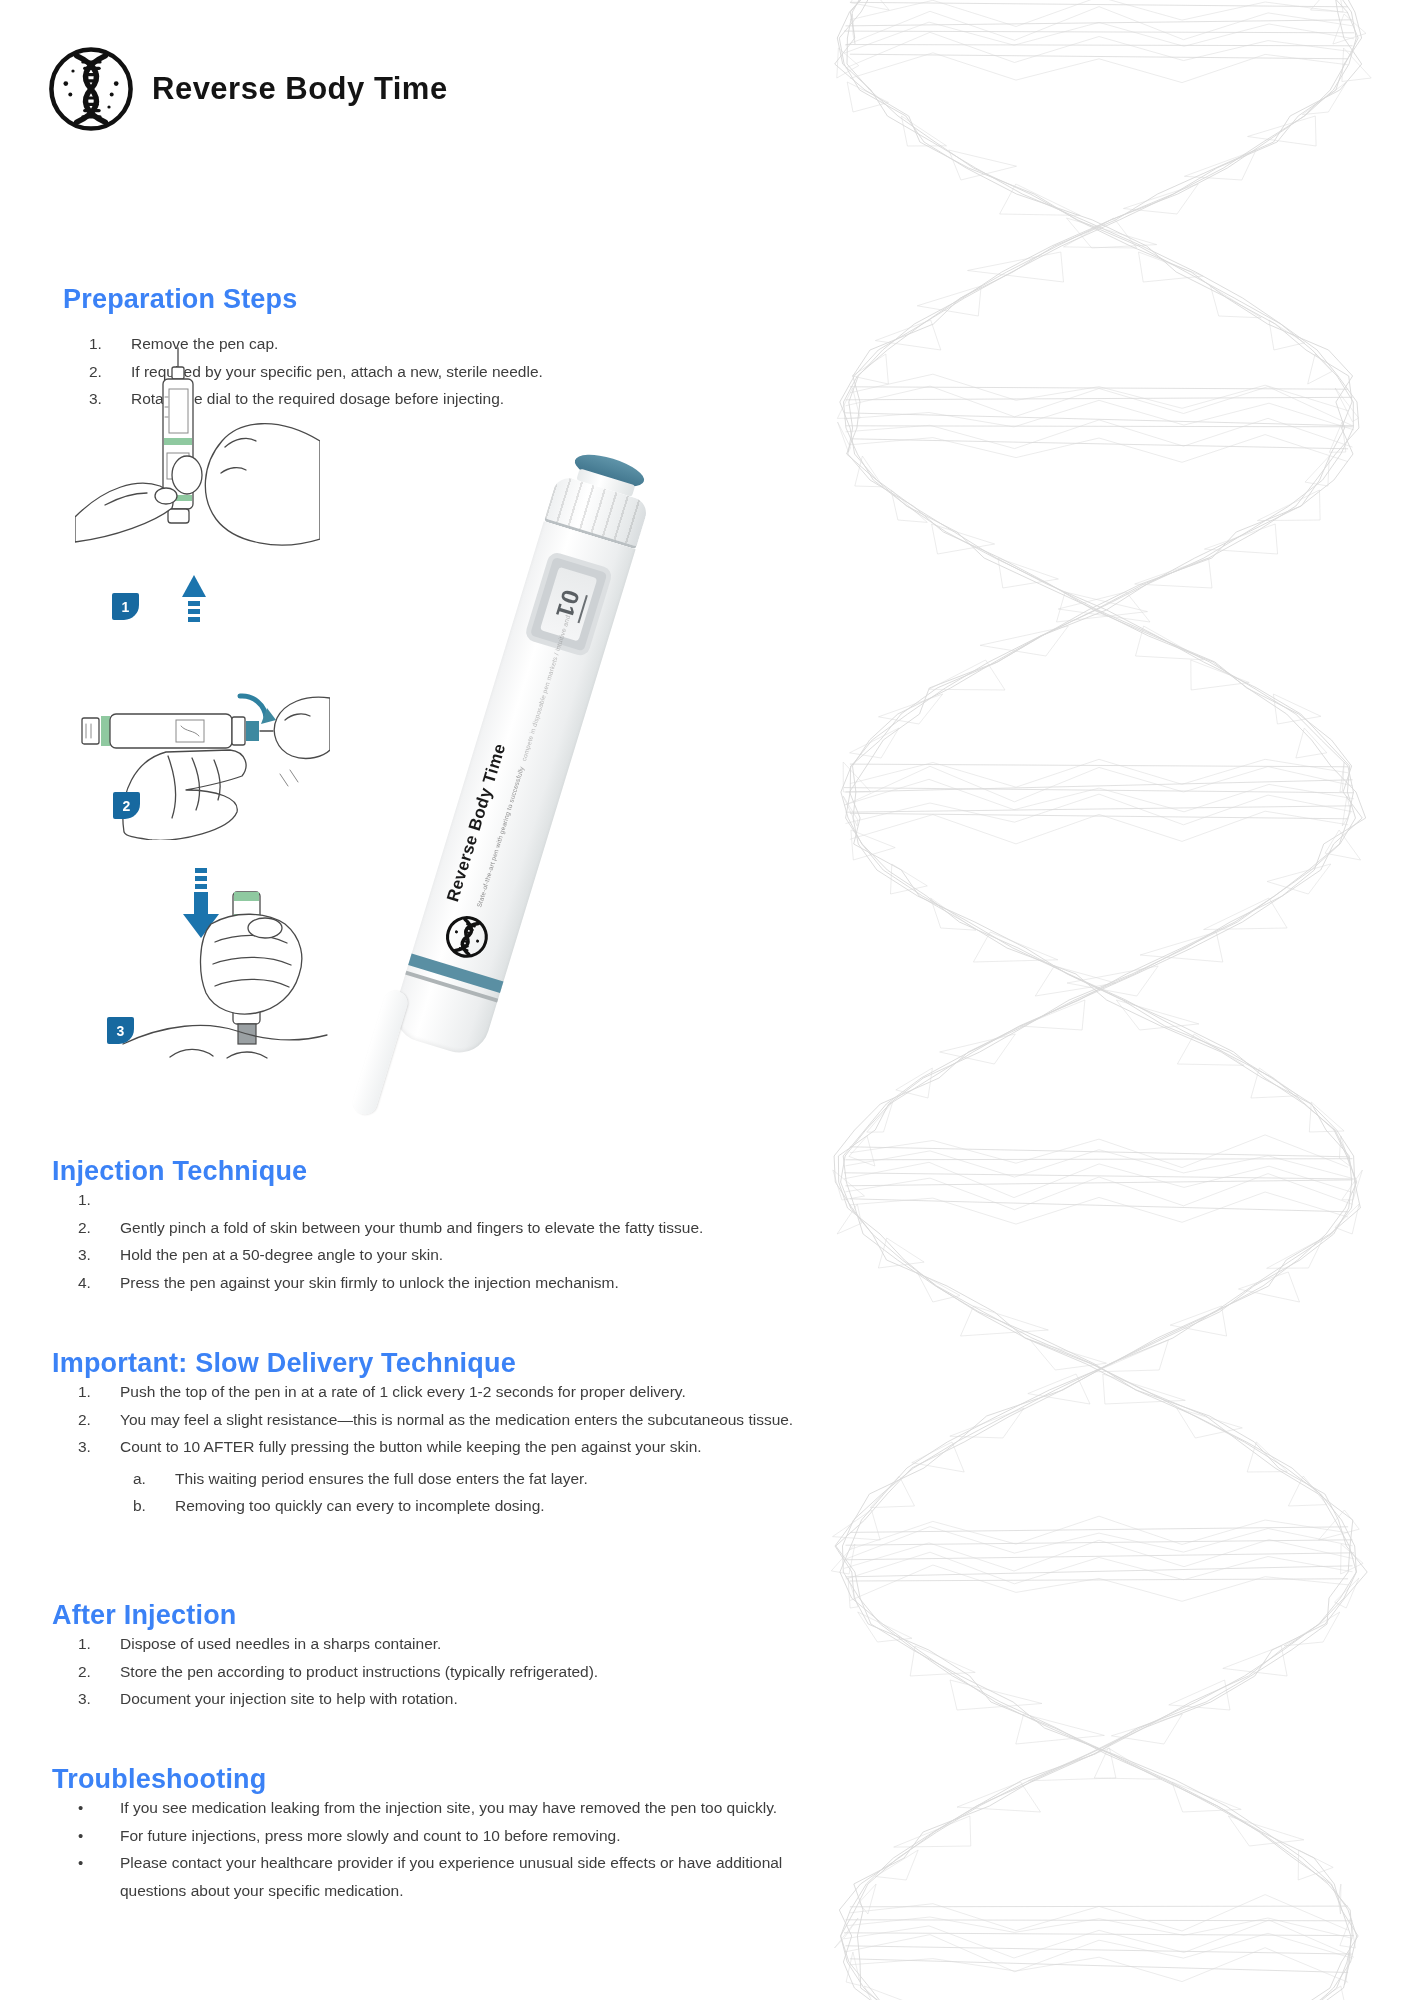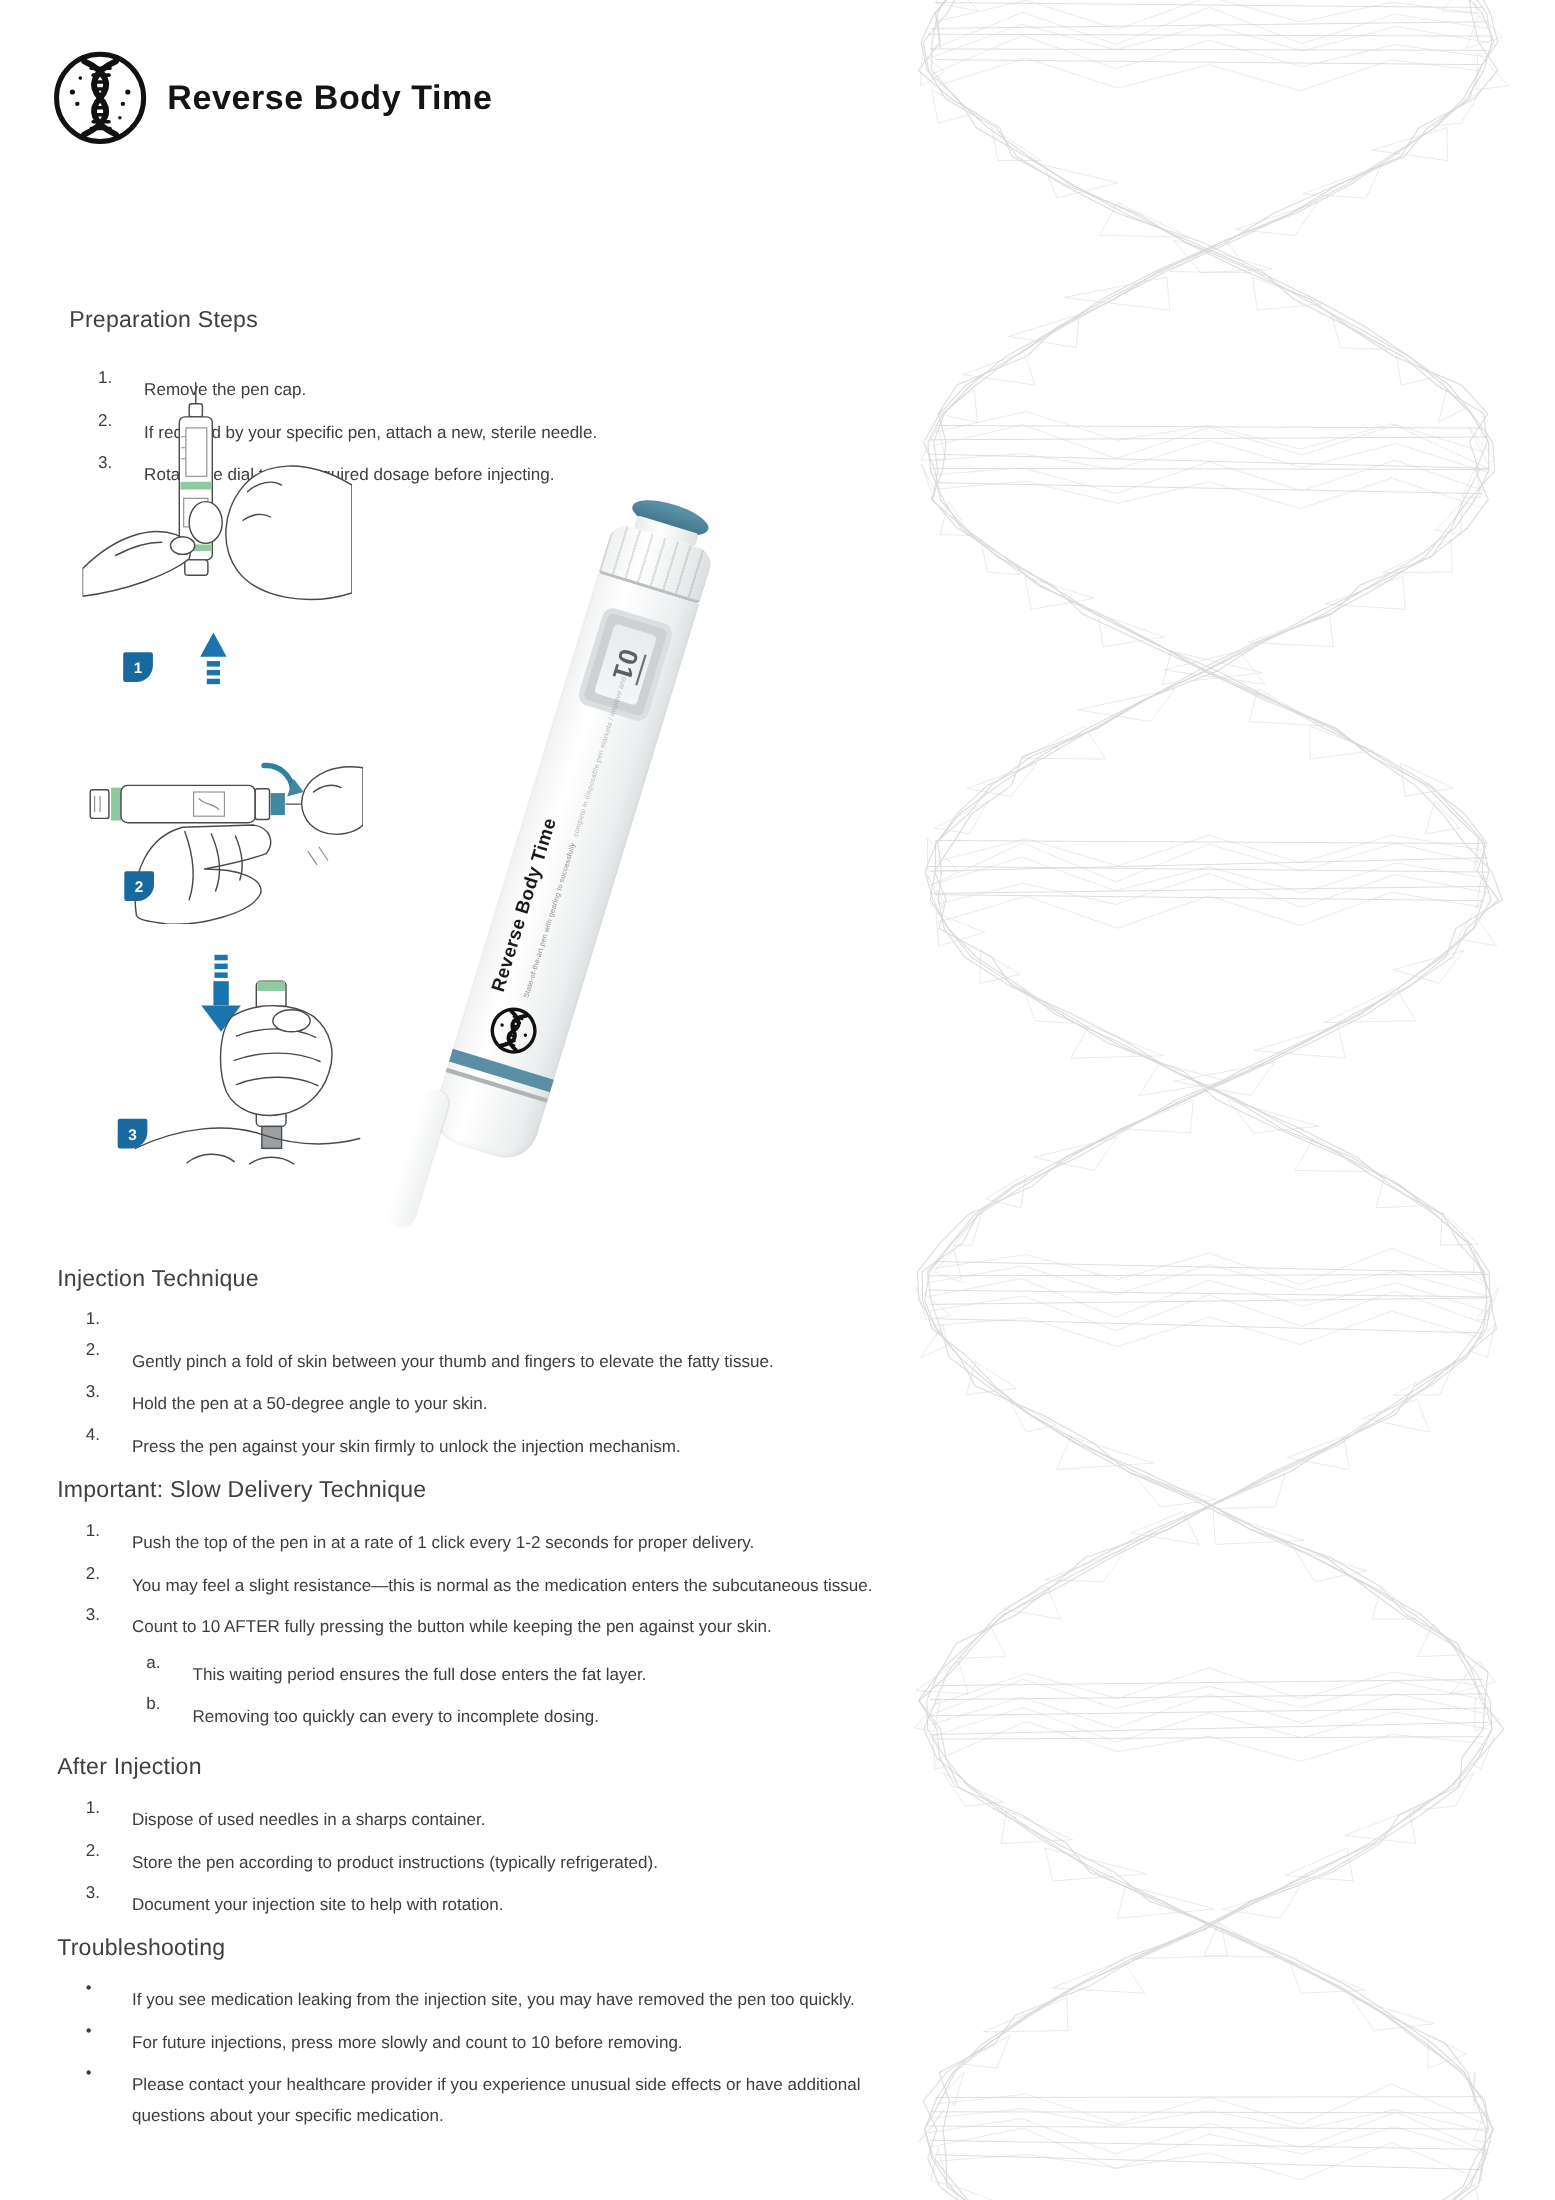--- a/index.html
+++ b/index.html
@@ -7,25 +7,25 @@
     width:1414px;height:2000px;position:relative;overflow:hidden;background:#ffffff;
     font-family:"Liberation Sans", sans-serif;color:#3d3d3d;
   }
   
   #dna-wrap{position:absolute;top:0;right:0;width:660px;height:2000px;z-index:0;pointer-events:none;}
   
   .brand{position:absolute;left:46px;top:44px;display:flex;align-items:center;gap:16px;z-index:2;}
   .brand-icon{width:90px;height:90px;}
   .brand-title{font-size:31px;font-weight:800;color:#141414;letter-spacing:.5px;}
   
-  .sec-h{position:absolute;font-size:21px;font-weight:400;color:#404040;z-index:2;letter-spacing:.2px;}
+  .sec-h{position:absolute;font-size:27px;font-weight:700;color:#3b82f6;z-index:2;letter-spacing:.2px;}
   .plist{position:absolute;z-index:2;list-style:none;margin:0;padding:0 0 0 26px;font-size:15.5px;line-height:27.5px;}
   .plist li{display:flex;align-items:flex-start;}
   .plist .mk{flex:0 0 42px;color:#3d3d3d;}
-  .plist .tx{max-width:705px;margin-top:11px;}
+  .plist .tx{max-width:705px;}
   .sublist{list-style:none;margin:4px 0 0 13px;padding:0;}
   .sublist li{display:flex;}
   .sublist .mk{flex:0 0 42px;}
   .bullet-mk{flex:0 0 42px;font-size:15px;line-height:27.5px;}
   
   .badge{position:absolute;width:27px;height:27px;background:#1769a0;color:#fff;z-index:3;
     display:flex;align-items:center;justify-content:center;font-size:14px;font-weight:700;
     border-radius:2px 2px 15px 2px;}
   
   .illus{position:absolute;z-index:2;}

